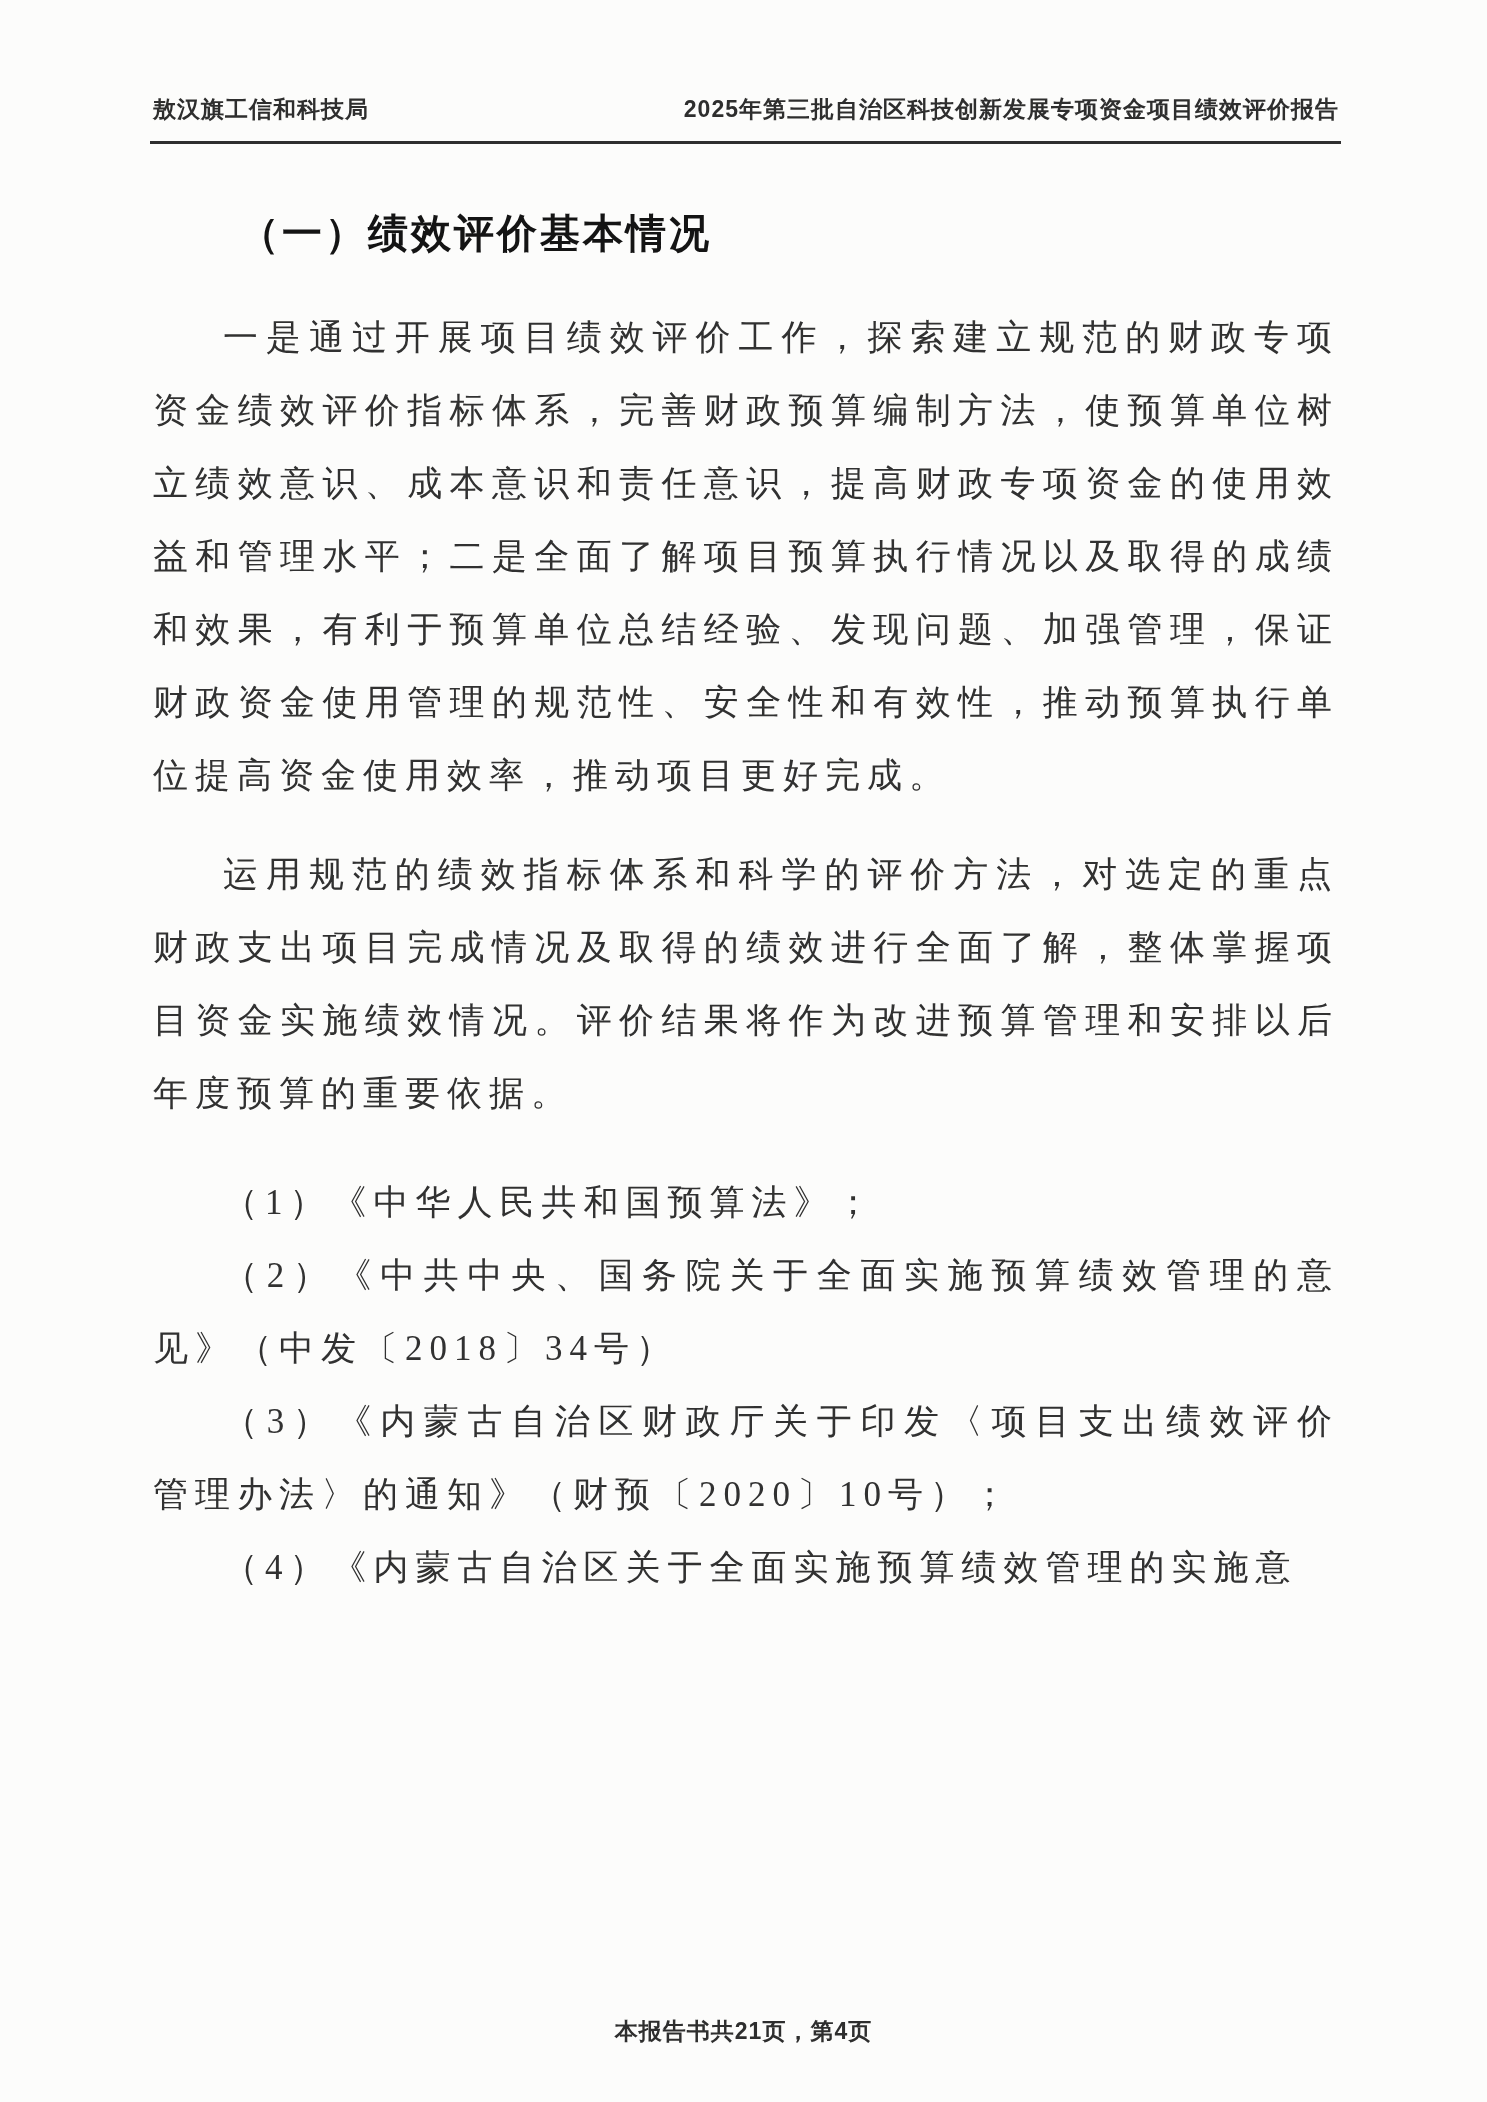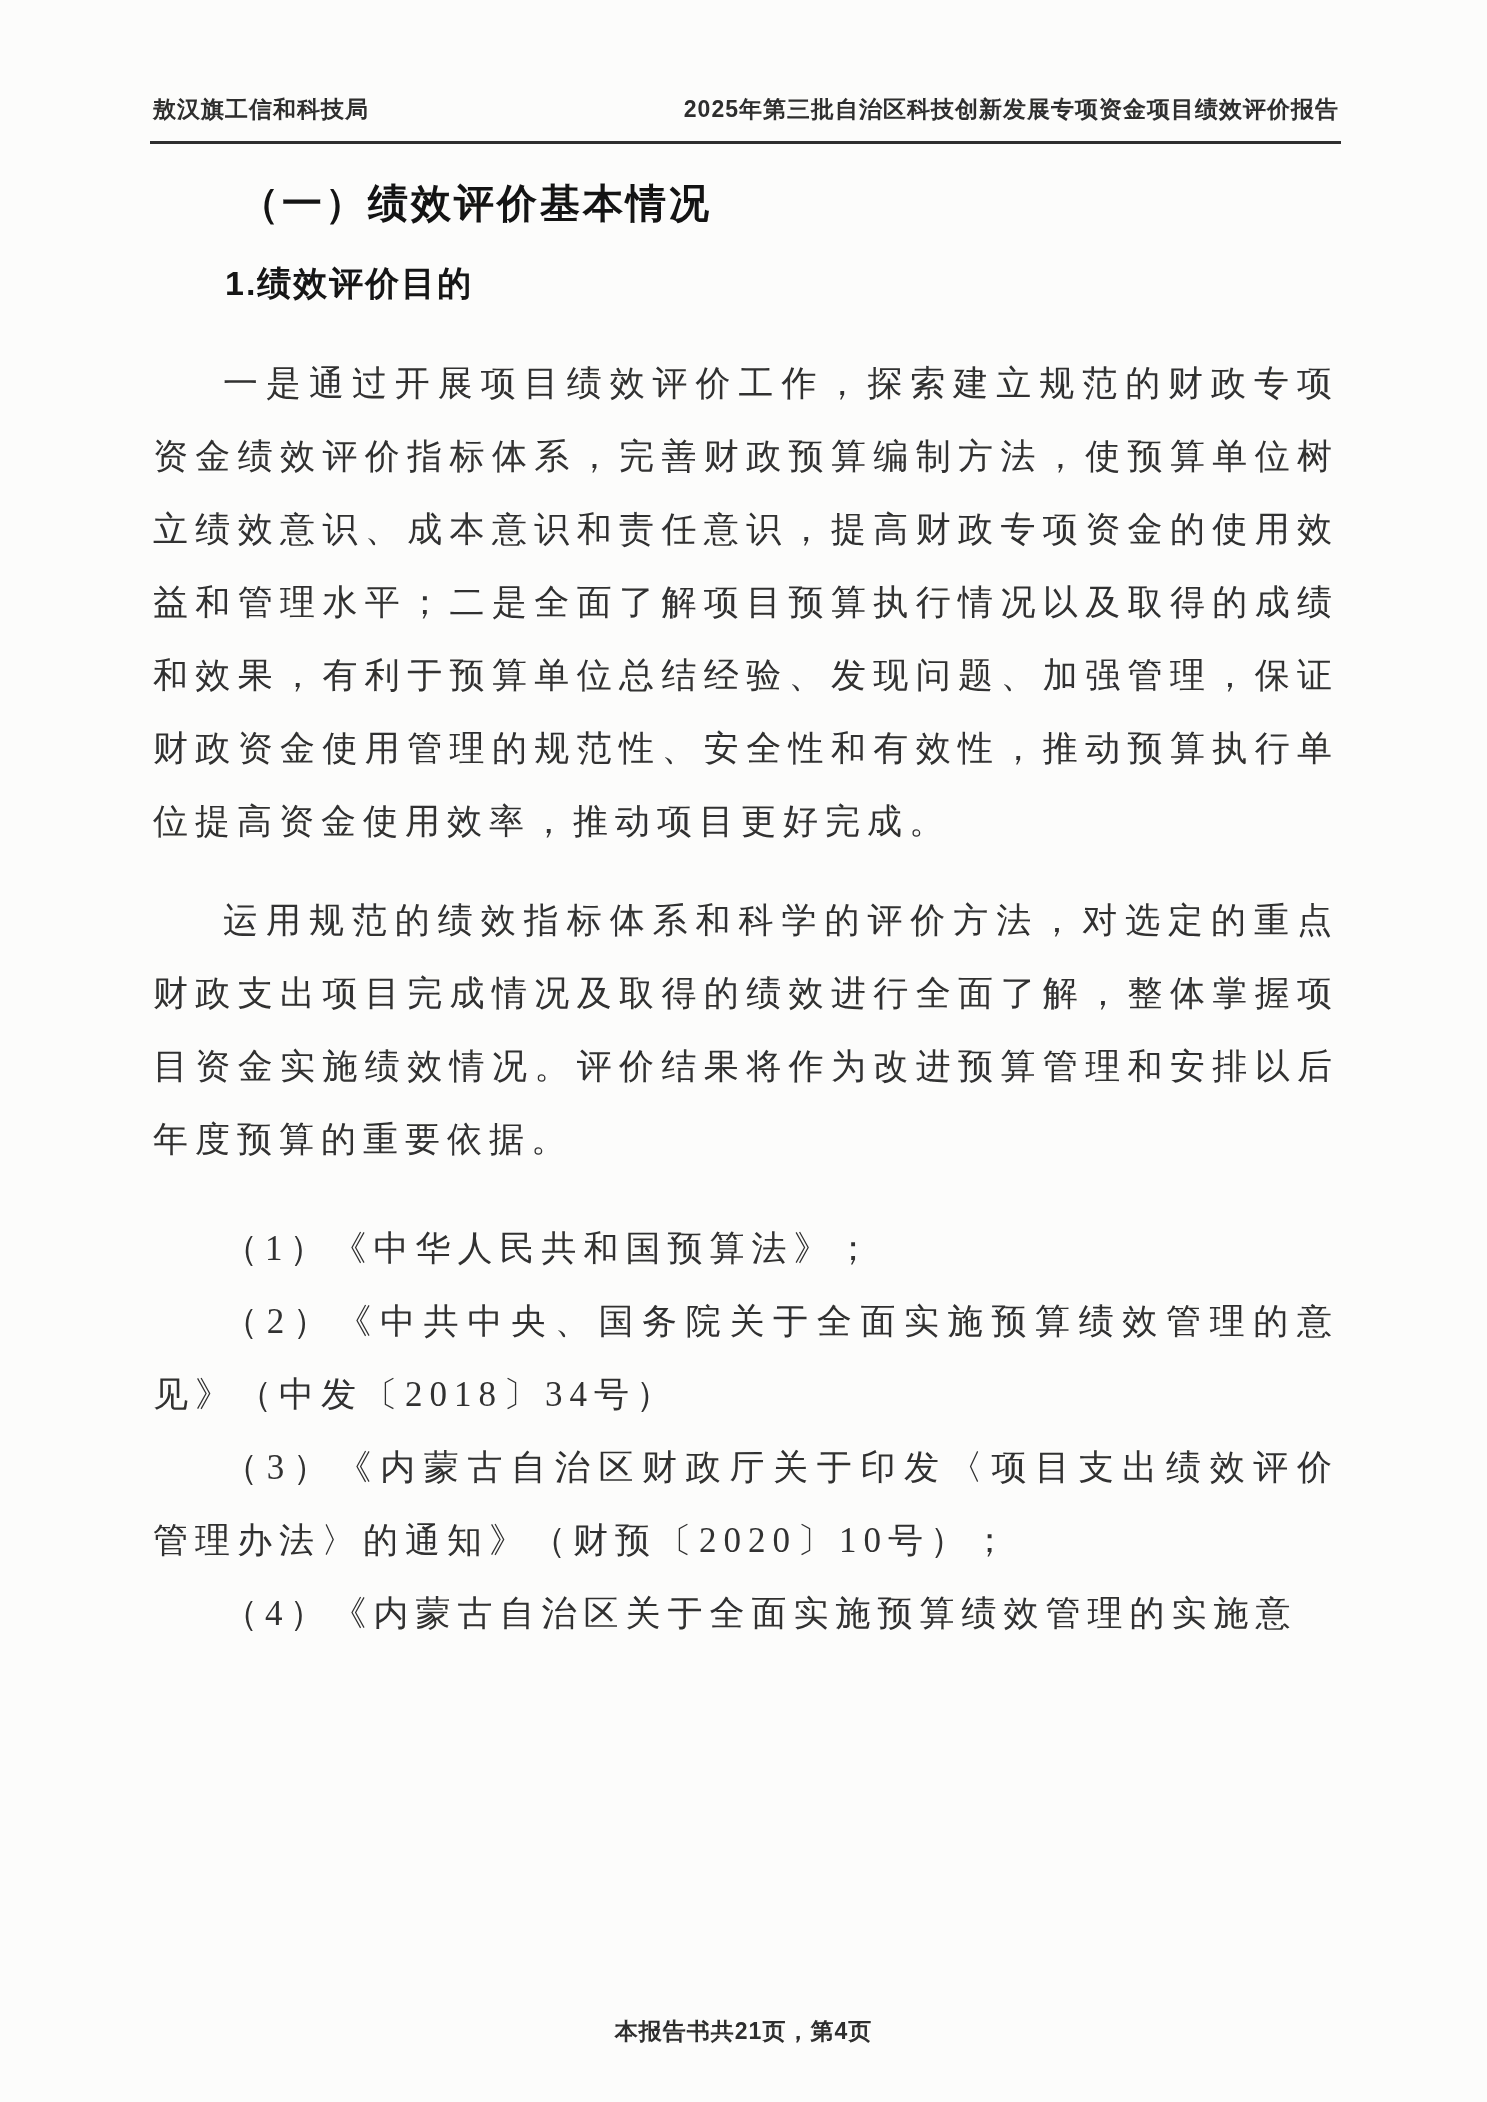--- a/index.html
+++ b/index.html
@@ -50,21 +50,21 @@
   }
   .section-title {
     margin: 22px 0 0 92px;
     font-family: "Liberation Sans", "DejaVu Sans", sans-serif;
     font-size: 44px;
     font-weight: 900;
     letter-spacing: 6px;
     color: #101010;
   }
   .subsection-title {
-    margin: 26px 0 0 86px;
+    margin: 56px 0 0 86px;
     font-family: "Liberation Serif", "DejaVu Serif", serif;
     font-size: 40px;
     font-weight: 700;
     letter-spacing: 3px;
     color: #141414;
   }
   .num-heading {
     margin: 30px 0 0 72px;
     font-family: "Liberation Sans", "DejaVu Sans", sans-serif;
     font-size: 34px;
@@ -123,21 +123,20 @@
     <span>敖汉旗工信和科技局</span>
     <span>2025年第三批自治区科技创新发展专项资金项目绩效评价报告</span>
   </div>
   <div class="header-rule"></div>
 
   <div class="content">
 
 
     <div class="subsection-title">（一）绩效评价基本情况</div>
 
-    <div class="num-heading">1.绩效评价目的</div>
 
     <p class="para second">一是通过开展项目绩效评价工作，探索建立规范的财政专项资金绩效评价指标体系，完善财政预算编制方法，使预算单位树立绩效意识、成本意识和责任意识，提高财政专项资金的使用效益和管理水平；二是全面了解项目预算执行情况以及取得的成绩和效果，有利于预算单位总结经验、发现问题、加强管理，保证财政资金使用管理的规范性、安全性和有效性，推动预算执行单位提高资金使用效率，推动项目更好完成。</p>
 
     <p class="para">运用规范的绩效指标体系和科学的评价方法，对选定的重点财政支出项目完成情况及取得的绩效进行全面了解，整体掌握项目资金实施绩效情况。评价结果将作为改进预算管理和安排以后年度预算的重要依据。</p>
 
 
     <p class="ref first">（1）《中华人民共和国预算法》；</p>
 
     <p class="ref">（2）《中共中央、国务院关于全面实施预算绩效管理的意见》（中发〔2018〕34号）</p>
 

